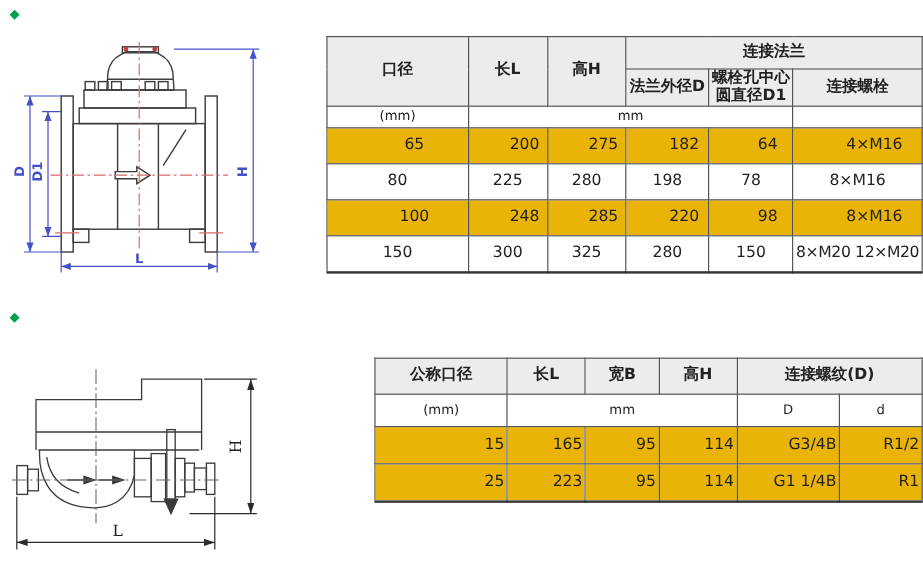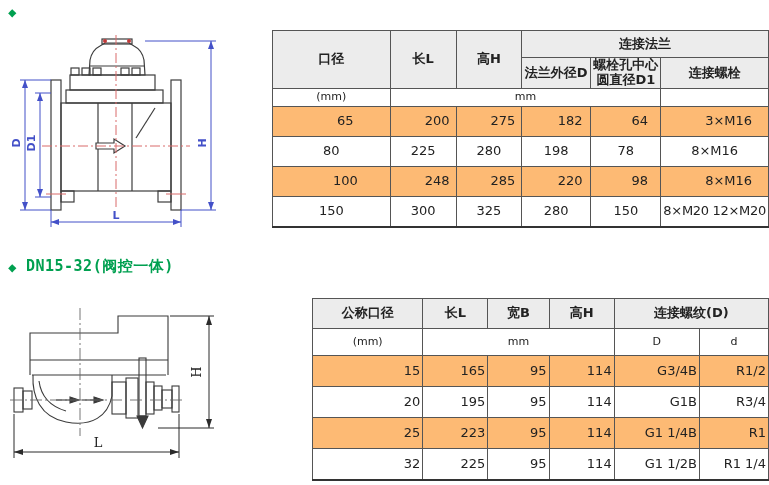--- a/index.html
+++ b/index.html
@@ -25,21 +25,21 @@
     background:#fff;border:1px solid #444;border-bottom:2px solid #333;
   }
   #table1{top:30px;}
   #table2{top:298px;margin-left:40px;}
   table.spec td{
     border:1px solid #555;text-align:center;vertical-align:middle;
     color:#222;font-size:13px;padding:0 2px;line-height:1.15;
     overflow:hidden;white-space:nowrap;
   }
   tr.hdr td{background:#ececec;font-weight:bold;}
-  tr.gray td{background:#fdba74;padding-left:30px;}
+  tr.gray td{background:#eab308;padding-left:30px;}
   #table1 tr.hdr1 td{height:26px;}
   #table1 tr.hdr2 td{height:30px;}
   #table1 tr.unit td{height:17px;font-size:11px;}
   #table1 tr.data td{height:29px;}
   #table2 tr.hdr1 td{height:29px;}
   #table2 tr.unit td{height:26px;font-size:11px;}
   #table2 tr.data td{height:30px;text-align:right;}
   td.two-line{font-size:10px;line-height:1.15;}
   td.small-txt{font-size:9px;letter-spacing:-0.3px;}
   svg text{font-family:"DejaVu Sans","Liberation Sans",sans-serif;}
@@ -140,21 +140,21 @@
       <td>(mm)</td>
       <td colspan="4">mm</td>
       <td></td>
     </tr>
     <tr class="data gray">
       <td>65</td>
       <td>200</td>
       <td>275</td>
       <td>182</td>
       <td>64</td>
-      <td>3×M16</td>
+      <td>4×M16</td>
     </tr>
     <tr class="data">
       <td>80</td>
       <td>225</td>
       <td>280</td>
       <td>198</td>
       <td>78</td>
       <td>8×M16</td>
     </tr>
     <tr class="data gray">
@@ -171,21 +171,20 @@
       <td>325</td>
       <td>280</td>
       <td>150</td>
       <td class="small-txt">8×M20 12×M20</td>
     </tr>
   </tbody>
     </table>
 
   <div class="section-title" id="title2">
     <span class="diamond">◆</span>
-    <span>DN15-32(阀控一体)</span>
   </div>
 
   <svg id="drawing2" class="drawing" width="242" height="187" viewBox="0 0 242 187">
     <defs>
       <marker id="arK" viewBox="0 0 9 6" refX="9" refY="3" markerWidth="9" markerHeight="6" orient="auto-start-reverse">
         <path d="M0,0 L9,3 L0,6 Z" fill="#2b2b2b"></path>
       </marker>
     </defs>
     <g stroke="#3a3a3a" stroke-width="1.1" fill="none">
       <polyline points="22,79 22,37 110,37 110,20 160,20 160,79"></polyline>
@@ -248,40 +247,24 @@
       <td>d</td>
     </tr>
     <tr class="data gray">
       <td>15</td>
       <td>165</td>
       <td>95</td>
       <td>114</td>
       <td>G3/4B</td>
       <td>R1/2</td>
     </tr>
-    <tr class="data">
-      <td>20</td>
-      <td>195</td>
-      <td>95</td>
-      <td>114</td>
-      <td>G1B</td>
-      <td>R3/4</td>
-    </tr>
     <tr class="data gray">
       <td>25</td>
       <td>223</td>
       <td>95</td>
       <td>114</td>
       <td>G1 1/4B</td>
       <td>R1</td>
     </tr>
-    <tr class="data">
-      <td>32</td>
-      <td>225</td>
-      <td>95</td>
-      <td>114</td>
-      <td>G1 1/2B</td>
-      <td>R1 1/4</td>
-    </tr>
   </tbody>
     </table>
 
 </div>
 
 </body></html>

